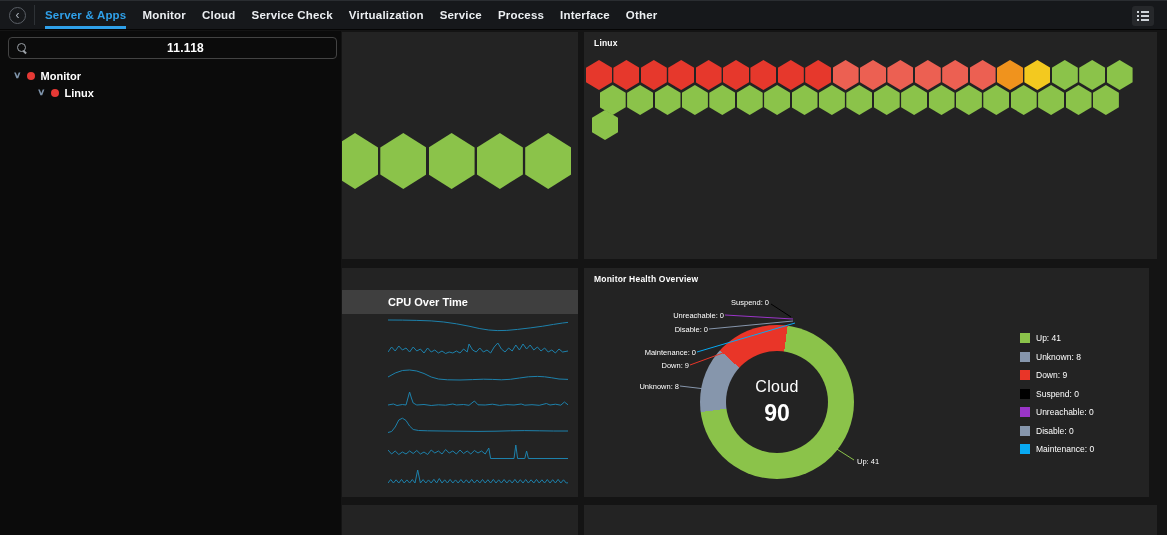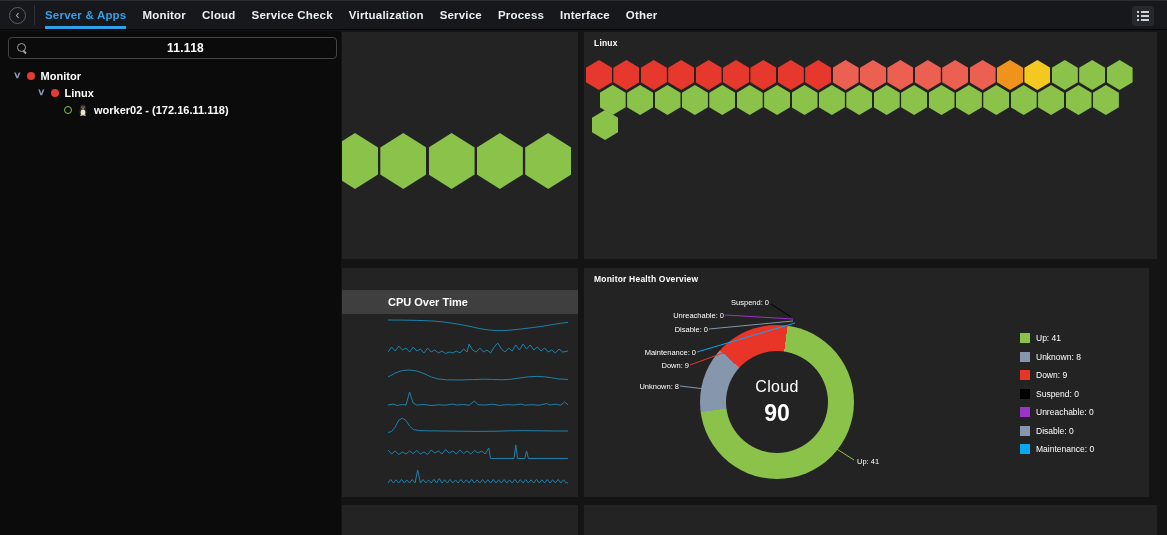--- a/index.html
+++ b/index.html
@@ -141,34 +141,20 @@
   <div class="tree">
     <div class="tree-row" style="padding-left:14px">
       <span class="tw">∨</span>
       <span class="dot" style="background:#e53935"></span>
       <span>Monitor</span>
     </div>
     <div class="tree-row" style="padding-left:38px">
       <span class="tw">∨</span>
       <span class="dot" style="background:#e53935"></span>
       <span>Linux</span>
-    </div>
-    <div class="tree-row" style="padding-left:64px">
-      <span class="ring"></span>
-      <svg width="10" height="12" viewBox="0 0 10 12">
-        <ellipse cx="5" cy="3.6" rx="2.8" ry="3" fill="#2b2b2b"></ellipse>
-        <ellipse cx="5" cy="7.8" rx="3.6" ry="3.9" fill="#2b2b2b"></ellipse>
-        <ellipse cx="5" cy="8.4" rx="2.3" ry="2.9" fill="#e8e4da"></ellipse>
-        <circle cx="4" cy="3" r="0.5" fill="#fff"></circle>
-        <circle cx="6" cy="3" r="0.5" fill="#fff"></circle>
-        <polygon points="4.1,4.1 5.9,4.1 5,5.2" fill="#f5a623"></polygon>
-        <ellipse cx="3.3" cy="11.3" rx="1.3" ry="0.7" fill="#f5a623"></ellipse>
-        <ellipse cx="6.7" cy="11.3" rx="1.3" ry="0.7" fill="#f5a623"></ellipse>
-      </svg>
-      <span>worker02 - (172.16.11.118)</span>
     </div>
   </div>
 </div>
 
 <div id="panel-hex-sm" class="panel">
     <div class="hex hex-lg green" style="left: -10px; top: 101px;"></div>
     <div class="hex hex-lg green" style="left: 38.3px; top: 101px;"></div>
     <div class="hex hex-lg green" style="left: 86.6px; top: 101px;"></div>
     <div class="hex hex-lg green" style="left: 134.9px; top: 101px;"></div>
     <div class="hex hex-lg green" style="left: 183.2px; top: 101px;"></div>

